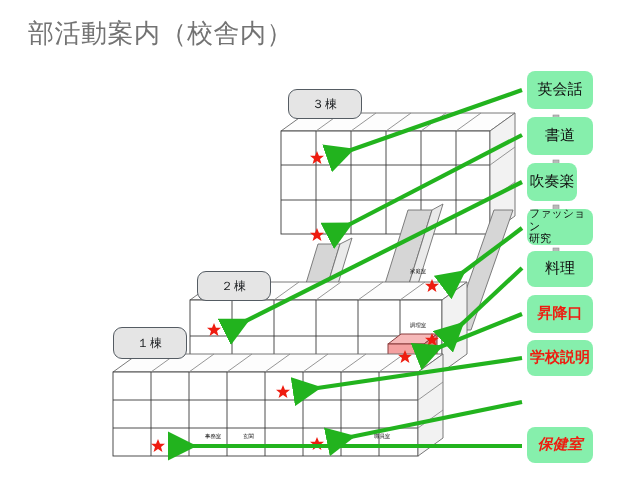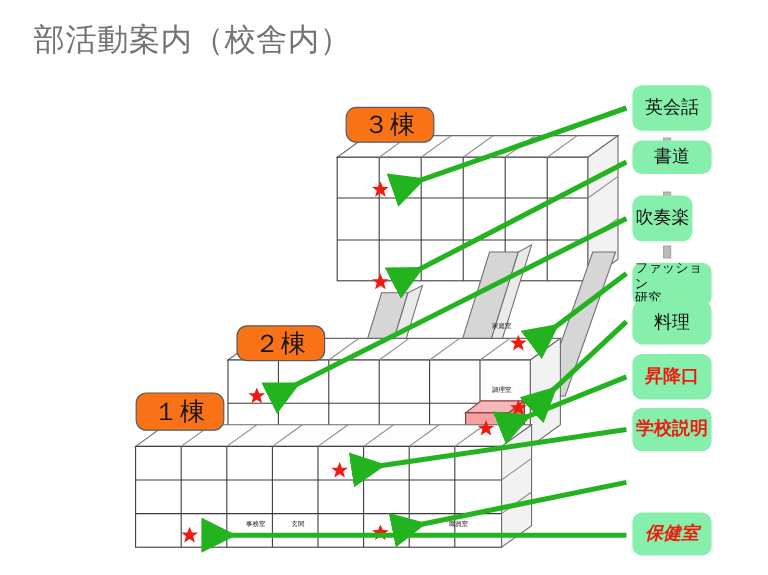--- a/index.html
+++ b/index.html
@@ -19,22 +19,22 @@
     font-size:26px;
     color:#737373;
     letter-spacing:0.5px;
     white-space:nowrap;
   }
 
   .wing-tag{
     position:absolute;
     border:1.4px solid #555c63;
     border-radius:9px;
-    background:#f97316;
-    font-size:21px;
+    background:#e5e5e5;
+    font-size:12px;
     color:#15181b;
     display:flex;align-items:center;justify-content:center;
     letter-spacing:1px;
   }
   #wing3{left:288px;top:89px;width:72px;height:28px;}
   #wing2{left:197px;top:246px;width:72px;height:28px;margin-top:25px;}
   #wing1{left:113px;top:327px;width:72px;height:30px;}
 
   .callout{
     position:absolute;
@@ -193,21 +193,21 @@
   <div class="wing-tag" id="wing2">２棟</div>
   <div class="wing-tag" id="wing1">１棟</div>
 
   <div class="room-label" style="left:410px;top:268px;">家庭室</div>
   <div class="room-label" style="left:410px;top:322px;">調理室</div>
   <div class="room-label" style="left:205px;top:433px;">事務室</div>
   <div class="room-label" style="left:243px;top:433px;">玄関</div>
   <div class="room-label" style="left:374px;top:433px;">職員室</div>
 
   <div class="callout" style="left:527px;top:71px;width:66px;height:38px;">英会話</div>
-  <div class="callout" style="left:527px;top:117px;width:66px;height:28px;">書道</div>
+  <div class="callout" style="left:527px;top:117px;width:66px;height:38px;">書道</div>
   <div class="callout" style="left:527px;top:163px;width:50px;height:38px;">吹奏楽</div>
-  <div class="callout small" style="left:527px;top:219px;width:66px;height:36px;">ファッション<br>研究</div>
+  <div class="callout small" style="left:527px;top:209px;width:66px;height:36px;">ファッション<br>研究</div>
   <div class="callout" style="left:527px;top:251px;width:66px;height:36px;">料理</div>
   <div class="callout red" style="left:527px;top:295px;width:66px;height:38px;">昇降口</div>
   <div class="callout red" style="left:527px;top:340px;width:66px;height:36px;">学校説明</div>
   <div class="callout red" style="left:527px;top:427px;width:66px;height:36px;font-style:italic;">保健室</div>
 
 </div>
 
 </body></html>

